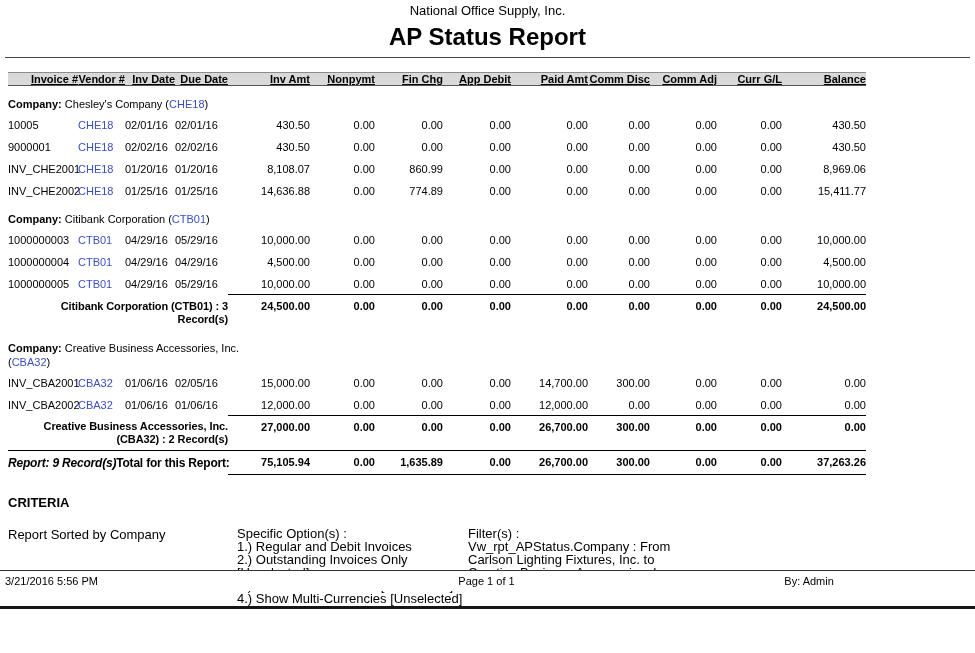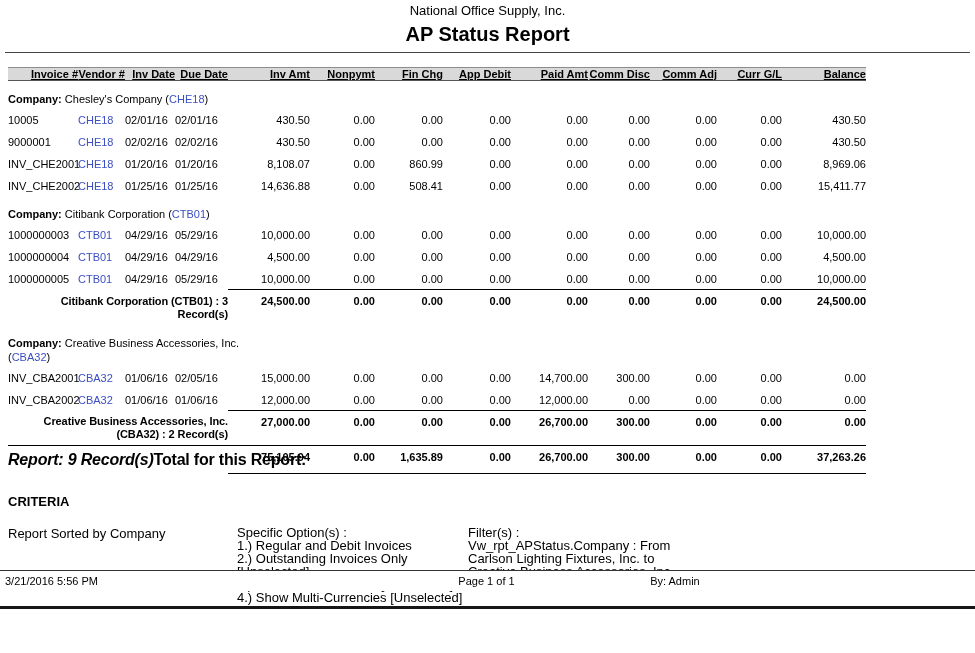--- a/index.html
+++ b/index.html
@@ -7,21 +7,21 @@
   body {
     width: 975px; height: 653px;
     font-family: "Liberation Sans", "DejaVu Sans", sans-serif;
     color: #000; background: #fff;
   }
   .page { position: relative; width: 975px; height: 609px; overflow: hidden; background: #fff; }
 
   
   .rpt-head { text-align: center; padding-top: 3px; }
   .rpt-company { font-size: 13px; }
-  .rpt-title { font-size: 20px; font-weight: bold; margin: 5px 0 6px 0; }
+  .rpt-title { font-size: 24px; font-weight: bold; margin: 5px 0 6px 0; }
   .title-rule { border: 0; border-top: 1px solid #444; margin: 0 5px; }
 
   
   table.rpt { border-collapse: collapse; table-layout: fixed; width: 858px; margin: 14px 0 0 8px; font-size: 11px; }
   table.rpt th, table.rpt td { padding: 0; vertical-align: top; }
   thead th {
     background: var(--band, #D9D9D9);
     font-weight: bold; text-decoration: underline; text-align: right;
     padding-top: 4px; padding-bottom: 3px;
     border-top: 1px solid #8c8c8c; border-bottom: 1px solid #555;
@@ -32,21 +32,21 @@
   tr.detail td { padding-top: 6px; padding-bottom: 4px; }
   tr.company-row td { padding-top: 11px; padding-bottom: 2px; }
   .company-wrap { max-width: 258px; line-height: 14px; }
   .b { font-weight: bold; }
   .link { color: var(--link-color, #3B4EC2); cursor: pointer; }
   tr.subtotal td { font-weight: bold; padding-top: 5px; padding-bottom: 4px; }
   td.sub-label { text-align: right; line-height: 13px; letter-spacing: -0.1px; }
   tr.subtotal td.num { border-top: 1px solid #000; }
   tr.total td { font-weight: bold; border-top: 1px solid #000; padding-top: 5px; padding-bottom: 4px; }
   tr.total td.num { border-bottom: 1px solid #000; }
-  .total-label-wrap { display: flex; justify-content: space-between; font-size: 16px; letter-spacing: -0.2px; white-space: nowrap; }
+  .total-label-wrap { display: flex; justify-content: space-between; font-size: 12px; letter-spacing: -0.2px; white-space: nowrap; }
   .report-records { font-style: italic; }
 
   
   .criteria { margin: 20px 0 0 8px; font-size: 13px; }
   .criteria-title { font-weight: bold; margin-bottom: 17px; }
   .criteria-cols { display: flex; align-items: flex-start; }
   .crit-sorted { width: 229px; }
   .crit-options { width: 231px; }
   .crit-filters { width: 240px; }
   .crit-line { line-height: 13px; }
@@ -56,21 +56,21 @@
 
   
   .rpt-footer {
     position: absolute; left: 0; right: 0; bottom: 18px;
     border-top: 1px solid #333; background: #fff;
     display: flex; font-size: 11px;
     padding: 4px 7px 4px 5px;
   }
   .f-left { width: 33%; text-align: left; }
   .f-center { width: 34%; text-align: center; }
-  .f-right { width: 33%; text-align: left; }
+  .f-right { width: 33%; text-align: center; }
   .bottom-bar { position: absolute; left: 0; right: 0; bottom: 0; height: 3px; background: #161616; }
 </style>
 </head>
 <body>
 
 <div class="page">
 
   <header class="rpt-head">
     <div class="rpt-company">National Office Supply, Inc.</div>
     <h1 class="rpt-title">AP Status Report</h1>
@@ -161,21 +161,21 @@
           <td class="num">0.00</td>
           <td class="num">8,969.06</td>
         </tr>
         <tr class="detail">
           <td class="left">INV_CHE2002</td>
           <td class="left"><span class="link">CHE18</span></td>
           <td class="left">01/25/16</td>
           <td class="left">01/25/16</td>
           <td class="num">14,636.88</td>
           <td class="num">0.00</td>
-          <td class="num">508.41</td>
+          <td class="num">774.89</td>
           <td class="num">0.00</td>
           <td class="num">0.00</td>
           <td class="num">0.00</td>
           <td class="num">0.00</td>
           <td class="num">0.00</td>
           <td class="num">15,411.77</td>
         </tr>
         <tr class="company-row">
           <td colspan="13">
             <div class="company-wrap"><span class="b">Company: </span><span>Citibank Corporation (</span><span class="link">CTB01</span><span>)</span></div>

